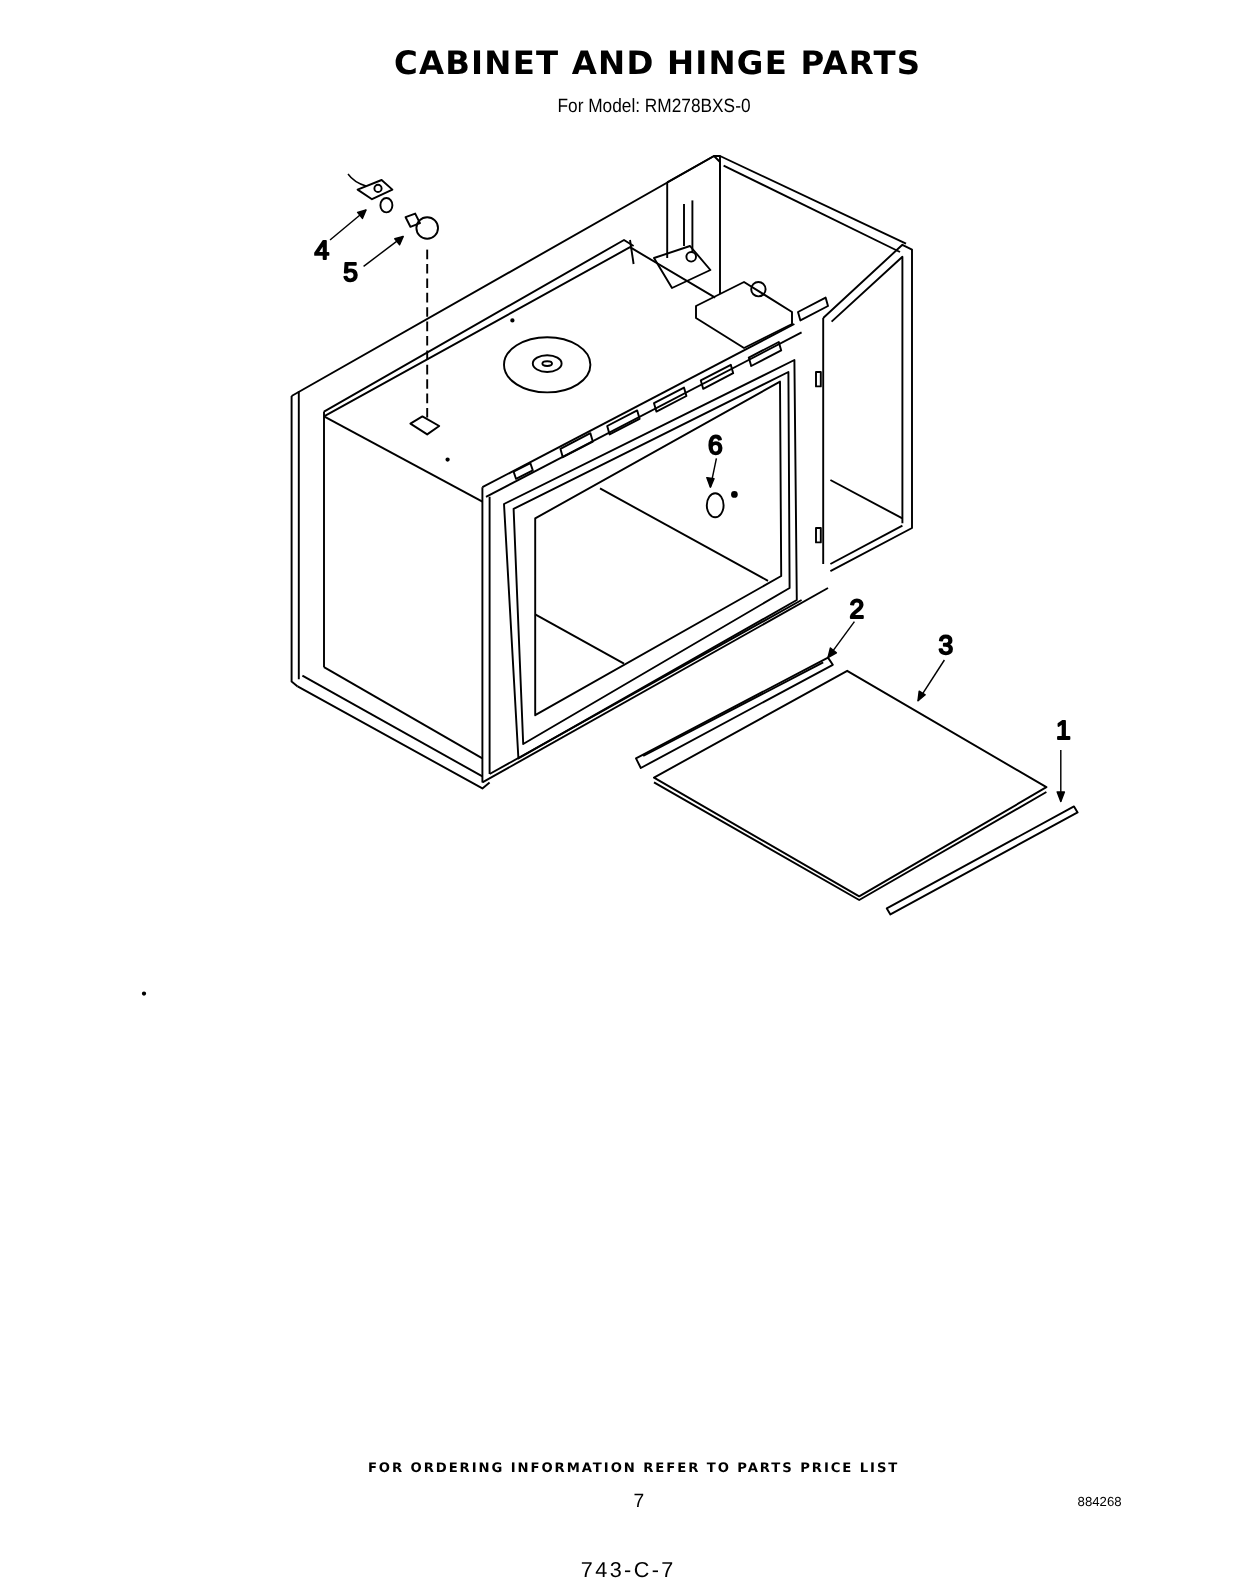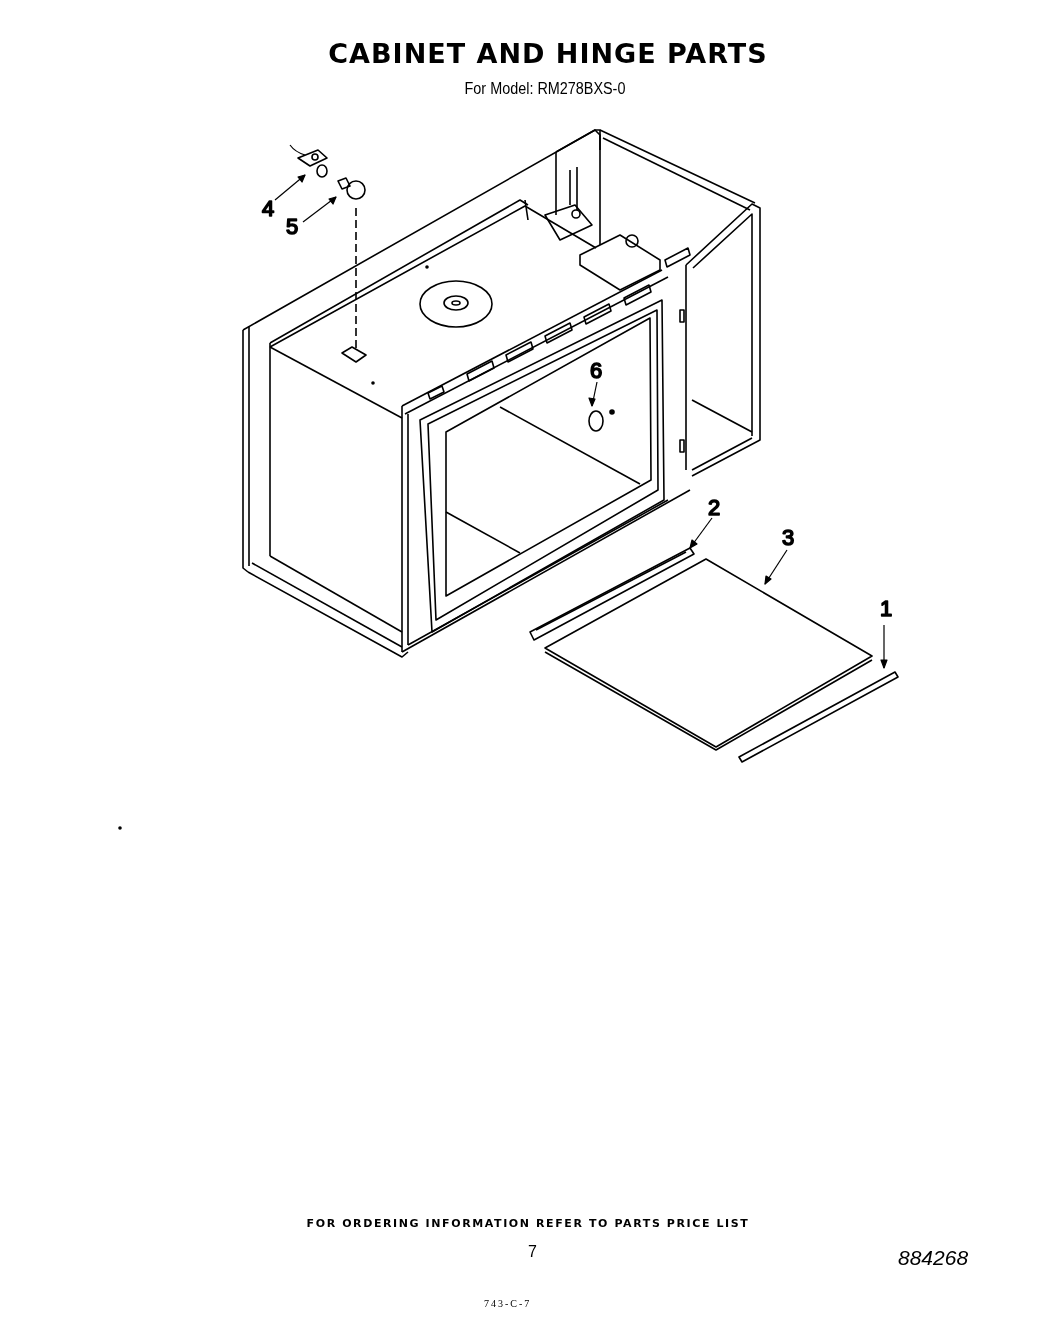--- a/index.html
+++ b/index.html
@@ -3,22 +3,22 @@
 <meta charset="utf-8">
 <style>
   html, body { margin:0; padding:0; background:#ffffff; }
   body { width:1046px; height:1327px; position:relative; overflow:hidden; font-family:"Liberation Sans", sans-serif; color:#000; }
   .title { position:absolute; left:0; width:1096px; top:38px; text-align:center; font-family:"DejaVu Sans", sans-serif; font-weight:bold; font-size:27px; letter-spacing:1px; }
   .subtitle { position:absolute; left:0; width:1090px; top:80px; text-align:center; font-family:"Liberation Sans", sans-serif; font-size:16px; transform:scaleX(0.9); }
   .diagram { position:absolute; left:0; top:0; width:1046px; height:1327px; }
   .callout { font-family:"Liberation Sans", sans-serif; font-size:22px; fill:#000; }
   .footer-note { position:absolute; left:0; width:1056px; top:1217px; text-align:center; font-family:"DejaVu Sans", sans-serif; font-weight:bold; font-size:11px; letter-spacing:1.6px; }
   .page-num { position:absolute; left:528px; top:1243px; font-size:16px; }
-  .doc-num { position:absolute; left:898px; top:1246px; font-size:21px;font-style:italic; }
-  .handwritten { position:absolute; left:484px; top:1298px; font-family:Liberation Serif, serif; font-size:10px; letter-spacing:2px; }
+  .doc-num { position:absolute; left:898px; top:1246px; font-size:11px; }
+  .handwritten { position:absolute; left:484px; top:1298px; font-family:Liberation Sans, sans-serif; font-size:18px; letter-spacing:2px; }
 </style>
 </head>
 <body>
 
 <div class="title">CABINET AND HINGE PARTS</div>
 <div class="subtitle">For Model: RM278BXS-0</div>
 
 <svg class="diagram" viewBox="0 0 1046 1327" xmlns="http://www.w3.org/2000/svg" fill="none" stroke="#000" stroke-width="1.6" stroke-linejoin="round">
 
   <g>

